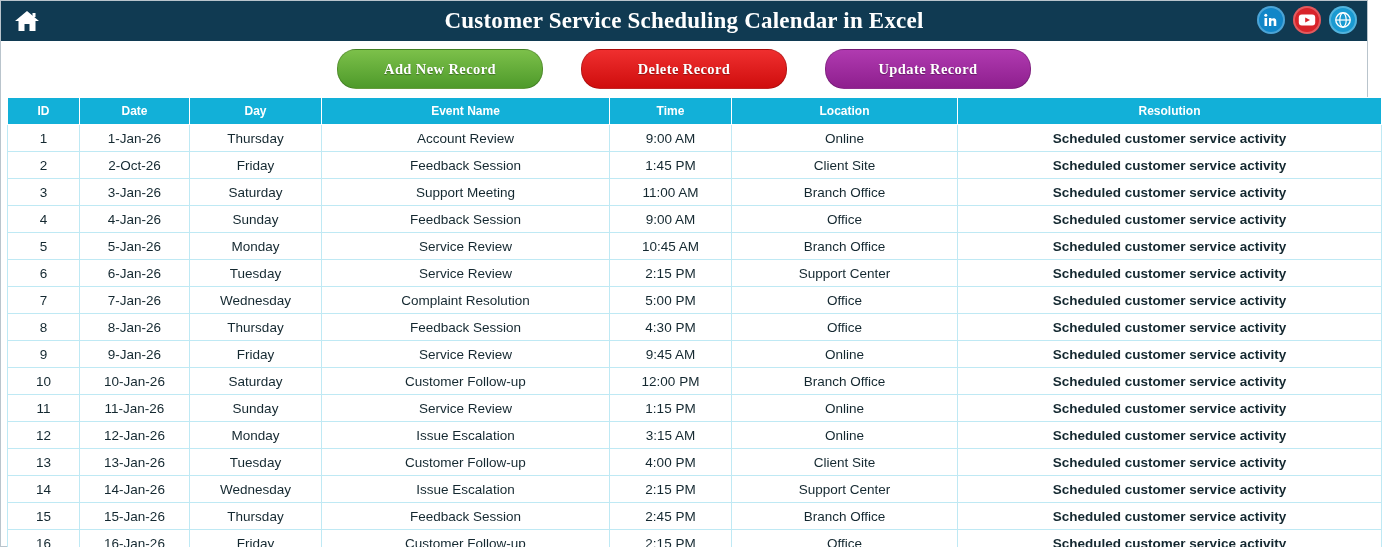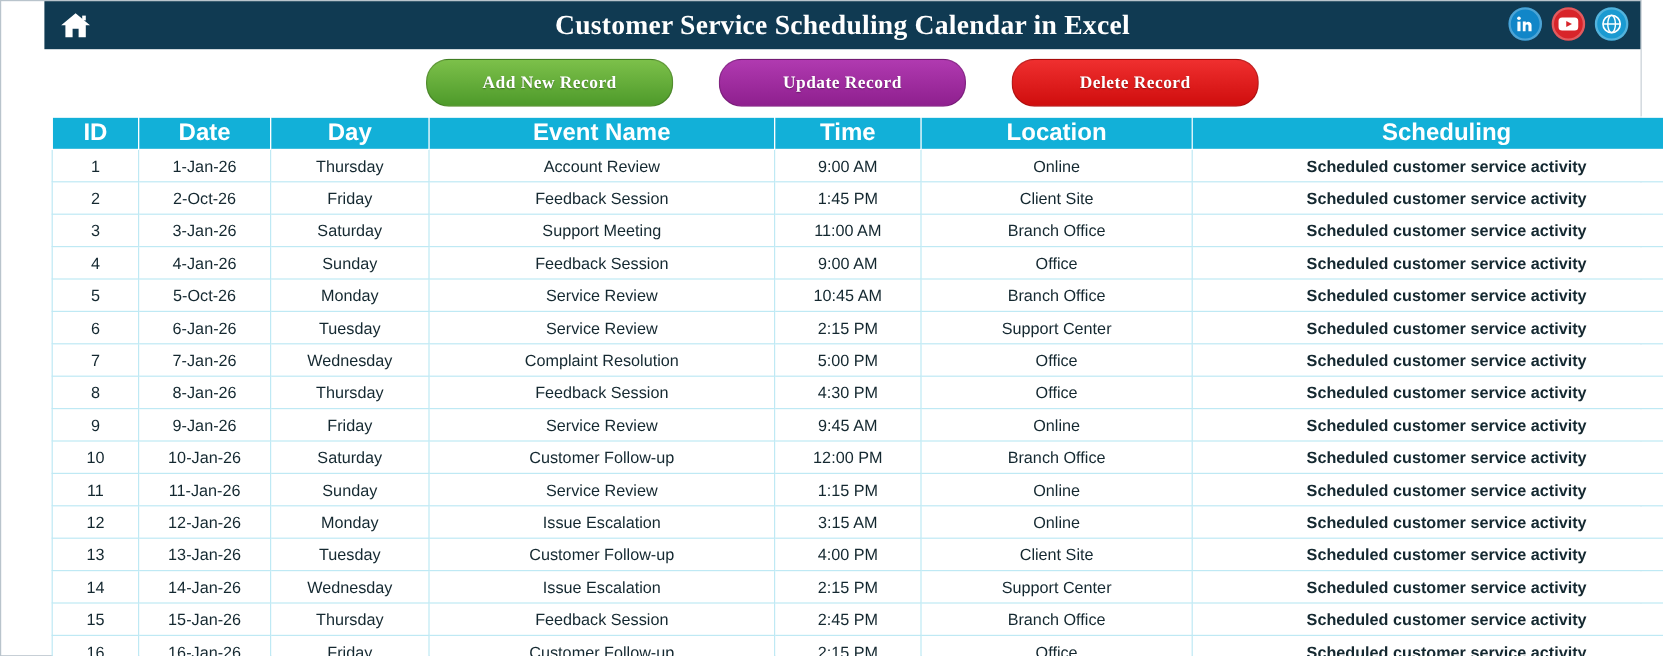--- a/index.html
+++ b/index.html
@@ -14,21 +14,20 @@
     overflow: hidden;
     position: relative;
   }
   .app {
     width: 1368px;
     height: 547px;
     position: relative;
     background: #ffffff;
     box-sizing: border-box;
     border: 1px solid #b9c4cc;
-    padding-left: 36px;
   }
 
   
   .header {
     height: 40px;
     background: #103a52;
     display: flex;
     align-items: center;
     position: relative;
   }
@@ -114,21 +113,21 @@
     border-collapse: collapse;
     width: 1374px;
     table-layout: fixed;
     font-size: 13px;
     color: #12232b;
   }
   table.grid th {
     background: #12b0d8;
     color: #ffffff;
     font-weight: bold;
-    font-size: 20px;
+    font-size: 12px;
     height: 24px;
     border: 1px solid #ffffff;
     text-align: center;
     font-family: "Liberation Sans", sans-serif;
     margin-top: 48px;
   }
   table.grid td {
     height: 24px;
     border: 1px solid #bfe9f4;
     border-left: none;
@@ -190,22 +189,22 @@
           <circle cx="9" cy="9" r="7.2" fill="none" stroke="#ffffff" stroke-width="1.4"></circle>
           <ellipse cx="9" cy="9" rx="3.2" ry="7.2" fill="none" stroke="#ffffff" stroke-width="1.2"></ellipse>
           <line x1="1.9" y1="9" x2="16.1" y2="9" stroke="#ffffff" stroke-width="1.2"></line>
         </svg>
       </div>
     </div>
   </div>
 
   <div class="btn-row">
     <div class="btn btn-add">Add New Record</div>
+    <div class="btn btn-delete">Delete Record</div>
     <div class="btn btn-update">Update Record</div>
-    <div class="btn btn-delete">Delete Record</div>
   </div>
 
   <div class="table-wrap">
     <table class="grid">
       <colgroup>
         <col class="c-id">
           <col class="c-date">
           <col class="c-day">
           <col class="c-evt">
         <col class="c-time">
@@ -213,21 +212,21 @@
           <col class="c-desc">
       </colgroup>
       <thead>
         <tr>
           <th>ID</th>
           <th>Date</th>
           <th>Day</th>
           <th>Event Name</th>
           <th>Time</th>
           <th>Location</th>
-          <th>Scheduling</th>
+          <th>Resolution</th>
         </tr>
       </thead>
       <tbody id="table-body">
           <tr>
             <td class="col-id">1</td>
             <td class="col-date">1-Jan-26</td>
             <td class="col-day">Thursday</td>
             <td class="col-event">Account Review</td>
             <td class="col-time">9:00 AM</td>
             <td class="col-loc">Online</td>
@@ -255,21 +254,21 @@
             <td class="col-id">4</td>
             <td class="col-date">4-Jan-26</td>
             <td class="col-day">Sunday</td>
             <td class="col-event">Feedback Session</td>
             <td class="col-time">9:00 AM</td>
             <td class="col-loc">Office</td>
             <td class="col-desc">Scheduled customer service activity</td>
           </tr>
           <tr>
             <td class="col-id">5</td>
-            <td class="col-date">5-Oct-26</td>
+            <td class="col-date">5-Jan-26</td>
             <td class="col-day">Monday</td>
             <td class="col-event">Service Review</td>
             <td class="col-time">10:45 AM</td>
             <td class="col-loc">Branch Office</td>
             <td class="col-desc">Scheduled customer service activity</td>
           </tr>
           <tr>
             <td class="col-id">6</td>
             <td class="col-date">6-Jan-26</td>
             <td class="col-day">Tuesday</td>

